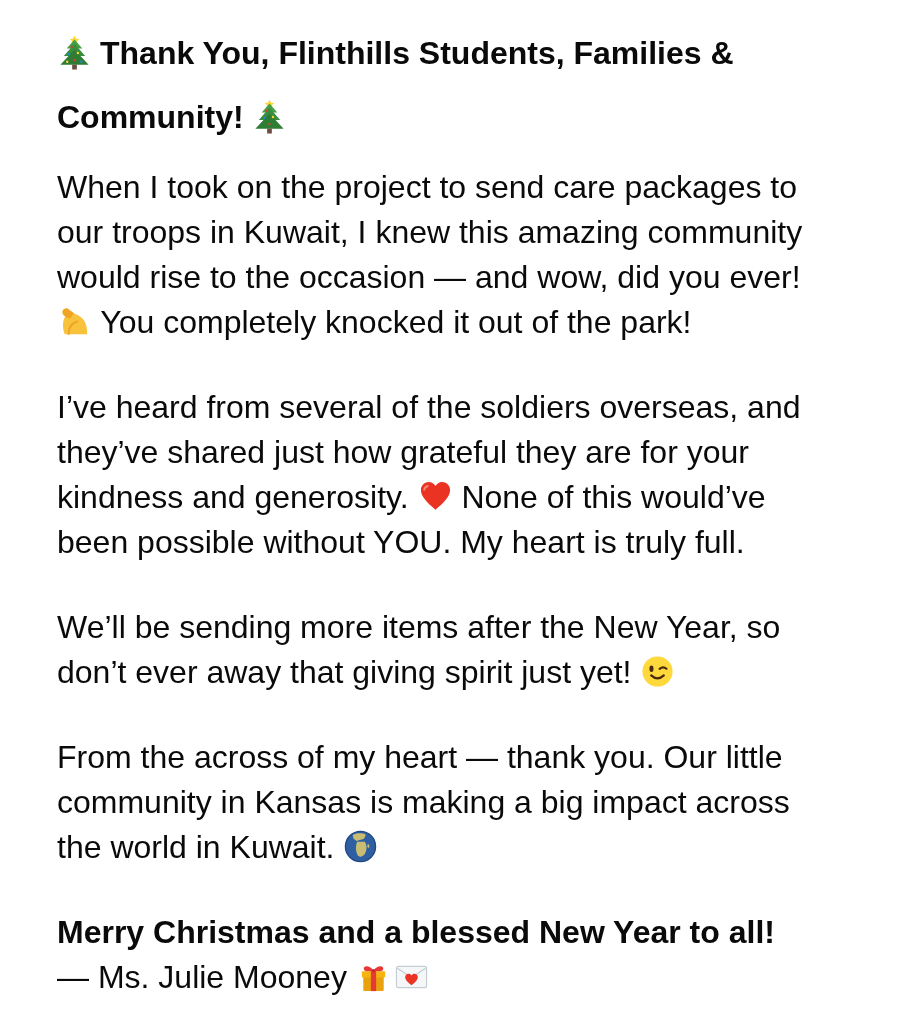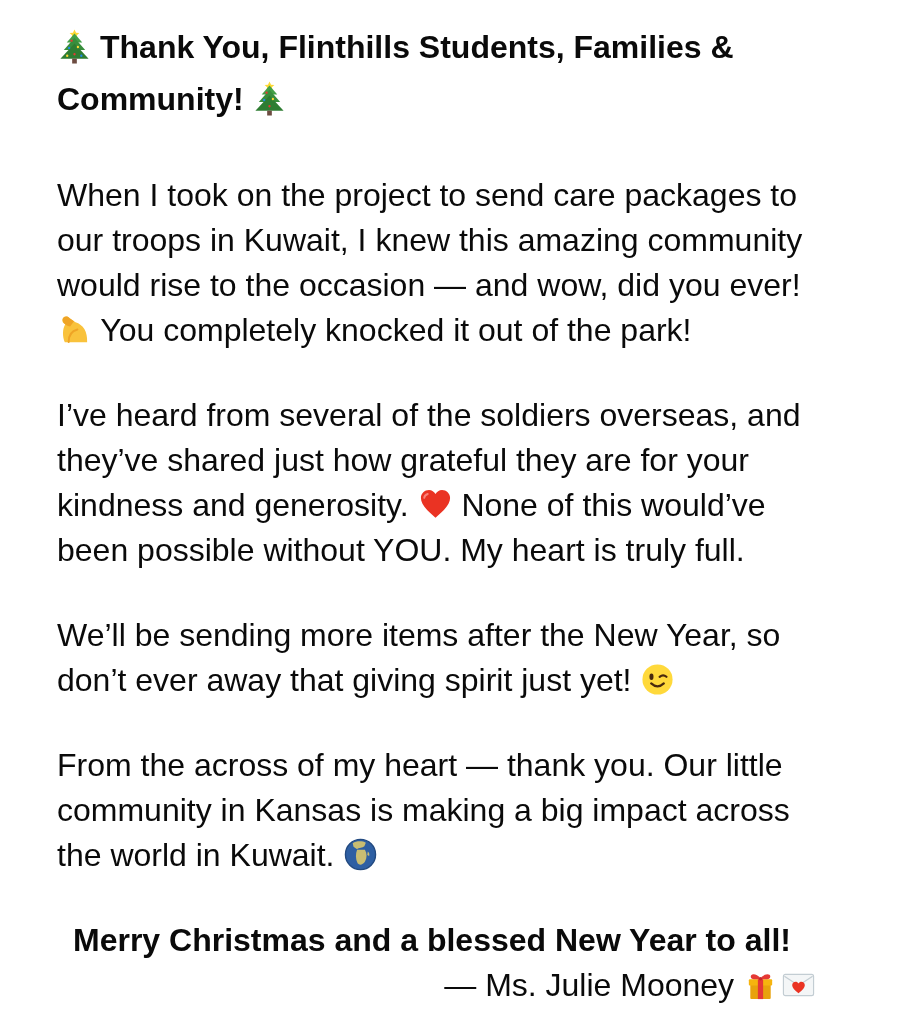--- a/index.html
+++ b/index.html
@@ -11,36 +11,35 @@
     width: 775px;
     padding: 21px 68px 30px 57px;
     font-family: "Liberation Sans", sans-serif;
     font-size: 32px;
     line-height: 45px;
     color: #0a0a0a;
     -webkit-font-smoothing: antialiased;
   }
   h1.heading {
     font-size: 32px;
-    line-height: 52px;
+    line-height: 64px;
     font-weight: 700;
-    margin: 0 0 48px 0;
+    margin: 0 0 16px 0;
   }
   p.para {
     margin: 0 0 40px 0;
   }
-  .closing-block { margin: 16px; }
+  .closing-block { margin: 0; }
   .closing-bold {
     font-weight: 700;
     margin: 0;
   }
   .signature {
     font-weight: 400;
     margin: 0;
-    text-align: right;
   }
   .em-italic { }
   .emoji {
     display: inline-block;
     width: 35px;
     height: 35px;
     vertical-align: -6px;
   }
   .emoji svg { display: block; width: 100%; height: 100%; }
   .emoji.pad-r { margin-right: 8px; }

